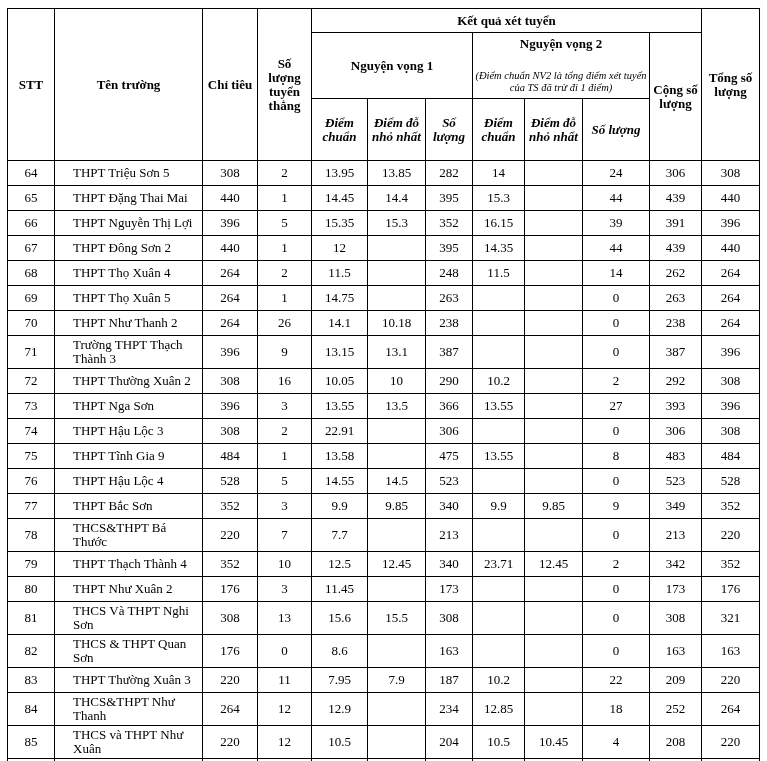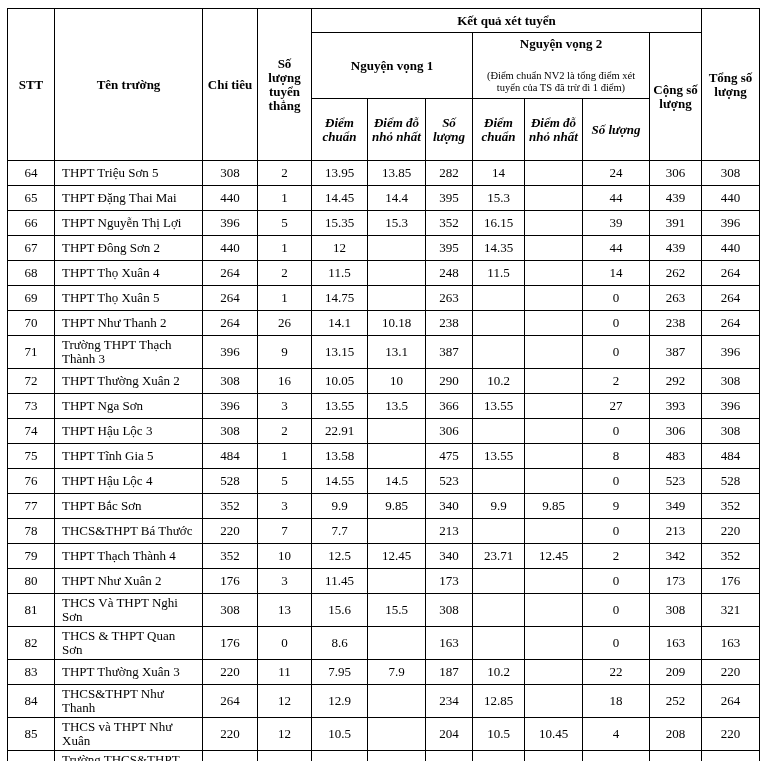--- a/index.html
+++ b/index.html
@@ -29,25 +29,26 @@
     text-align: center;
     vertical-align: middle;
     overflow: hidden;
     word-wrap: break-word;
   }
   table.results th {
     font-weight: bold;
   }
   table.results td.name-cell {
     text-align: left;
-    padding-left: 7px;
+    padding-left: 18px;
     padding-right: 3px;
   }
   .nv2-note {
     display: block;
+    font-style: italic;
     font-weight: normal;
     font-size: 10.5px;
     line-height: 12px;
     margin-top: 19px;
   }
   th.top-align {
     vertical-align: top;
     padding-top: 3px;
   }
   tbody td {
@@ -252,21 +253,21 @@
           <td></td>
           <td>306</td>
           <td></td>
           <td></td>
           <td>0</td>
           <td>306</td>
           <td>308</td>
         </tr>
         <tr>
           <td>75</td>
-          <td class="name-cell">THPT Tĩnh Gia 5</td>
+          <td class="name-cell">THPT Tĩnh Gia 9</td>
           <td>484</td>
           <td>1</td>
           <td>13.58</td>
           <td></td>
           <td>475</td>
           <td>13.55</td>
           <td></td>
           <td>8</td>
           <td>483</td>
           <td>484</td>

